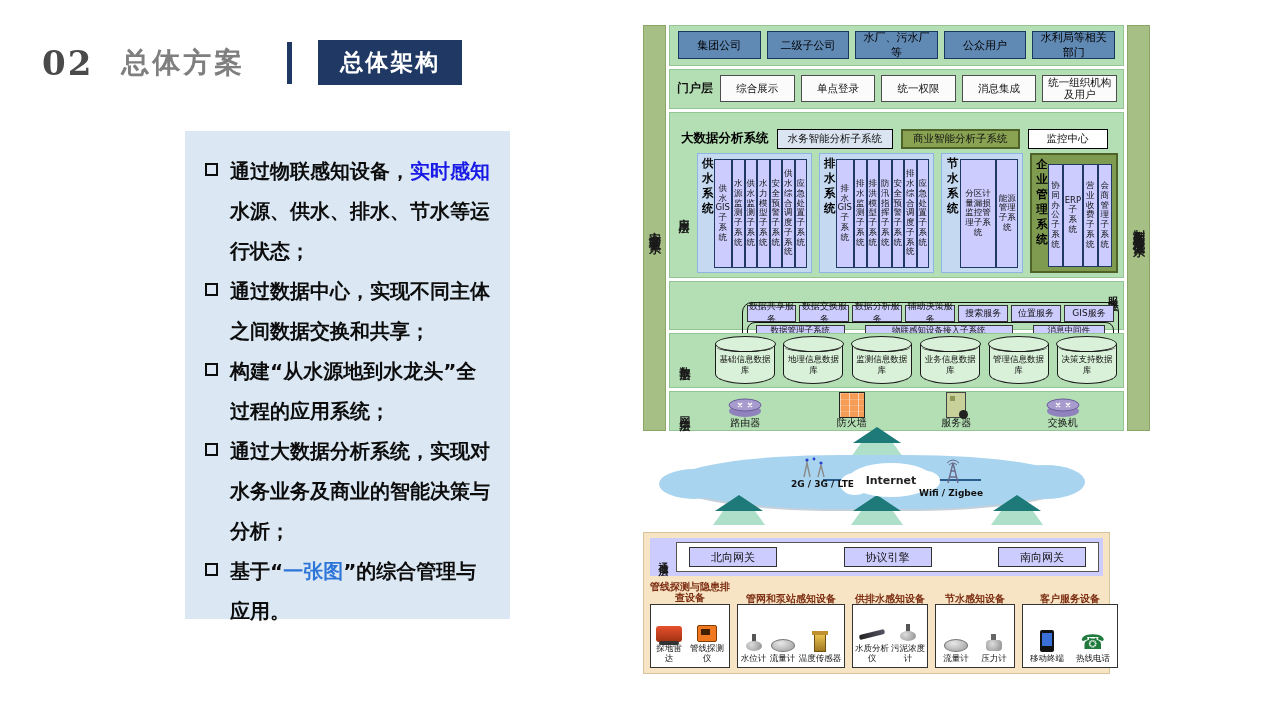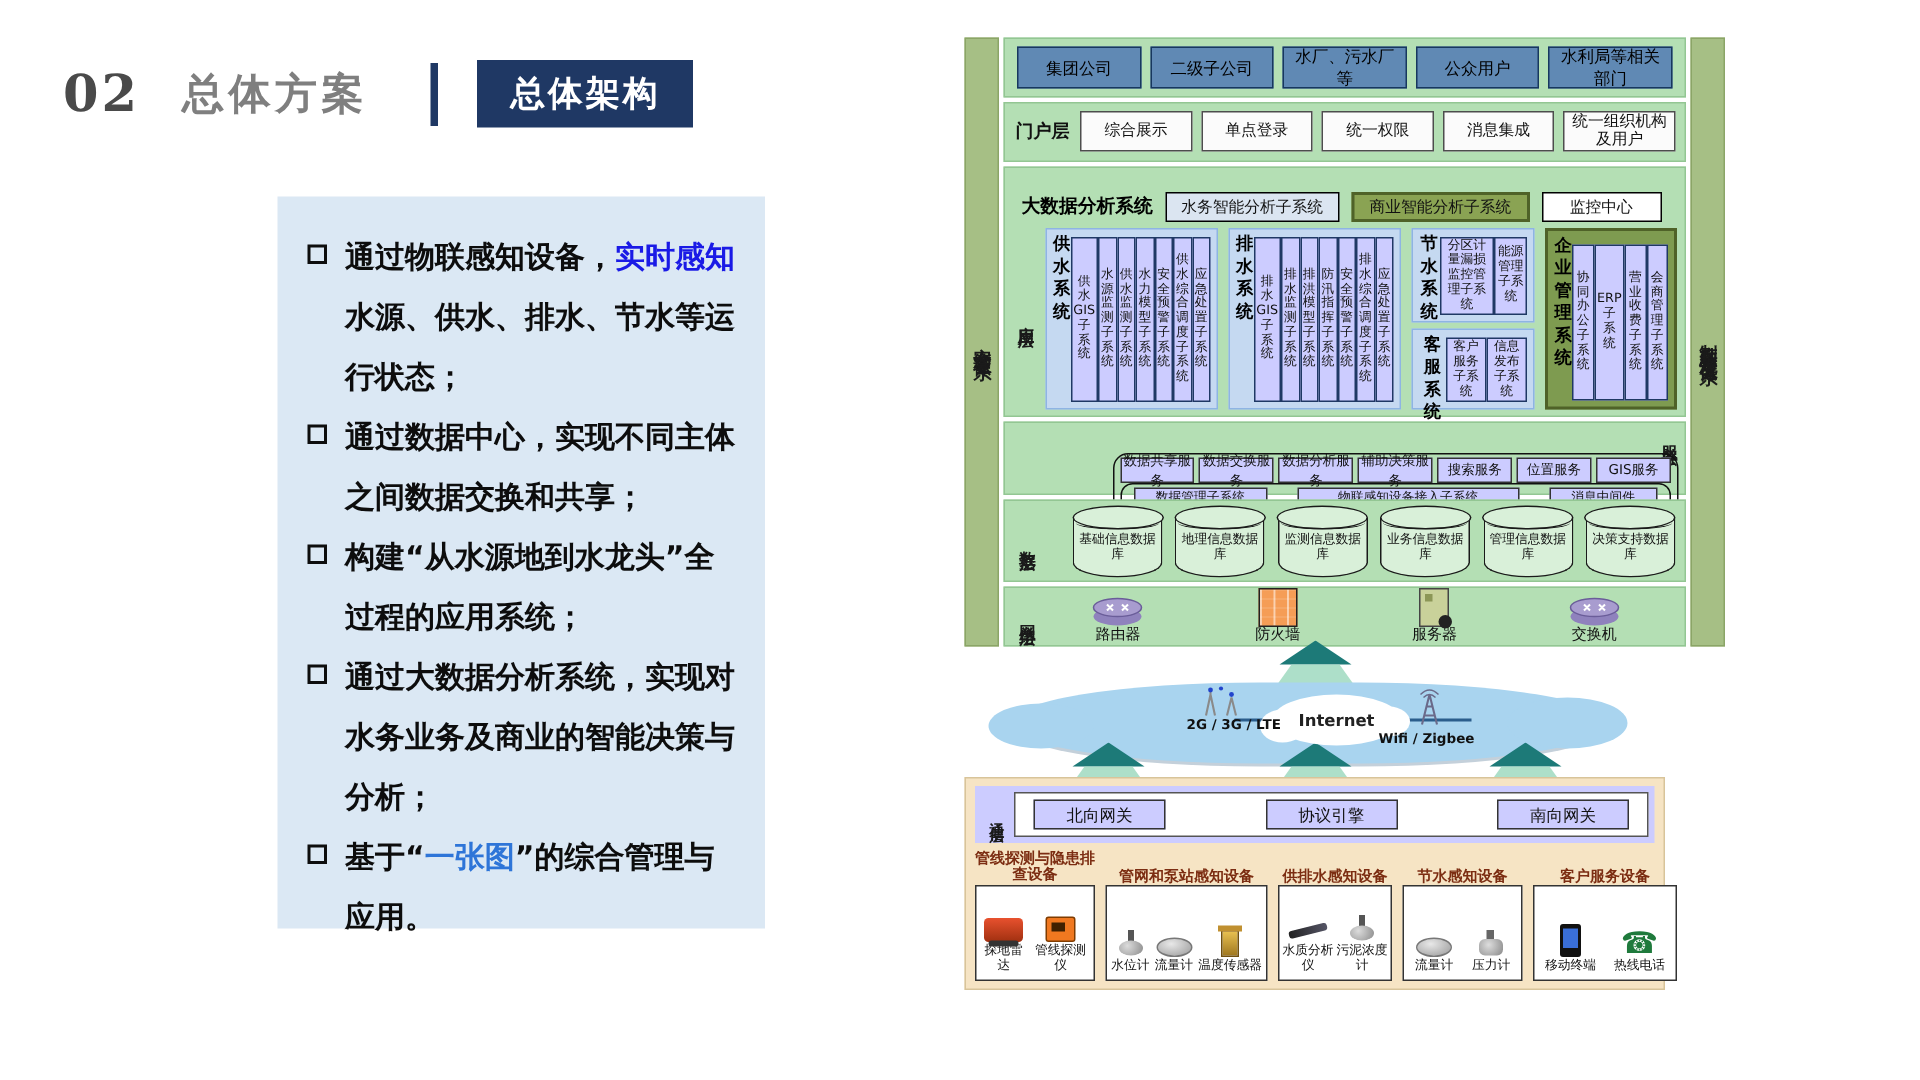--- a/index.html
+++ b/index.html
@@ -98,21 +98,21 @@
   .inet-cloud::after { content:""; position:absolute; right:-6px; top:8px; width:28px; height:20px; background:#fff; border-radius:50%; }
   .inet-text { position:relative; z-index:2; }
   .cloud-left-label { position:absolute; left:118px; top:24px; font-size:9px; font-weight:bold; color:#111; text-align:center; line-height:1.2; z-index:3; }
   .cloud-right-label { position:absolute; right:90px; top:33px; font-size:9px; font-weight:bold; color:#111; z-index:3; }
   .cloud-line { position:absolute; top:24px; height:1.5px; background:#2b5d8c; z-index:2; }
   .cl-l { left:150px; width:28px; }
   .cl-r { left:258px; width:50px; }
   .tower { position:absolute; z-index:3; }
 
   
-  .bottom { position:absolute; left:0; top:493px; width:467px; height:142px; background:#f6e4c4; border:1px solid #d8c49a; padding:5px 6px 6px 6px; }
+  .bottom { position:absolute; left:0; top:507px; width:467px; height:142px; background:#f6e4c4; border:1px solid #d8c49a; padding:5px 6px 6px 6px; }
   .comm-row { height:38px; background:#ccccff; display:flex; align-items:center; padding:2px 4px; gap:6px; }
   .comm-vlabel { flex:0 0 16px; font-size:10px; }
   .comm-white { flex:1; background:#fff; border:1px solid #555; height:30px; display:flex; align-items:center; justify-content:space-between; padding:0 12px; }
   .comm-box { background:#ccccff; border:1px solid #333; font-size:11px; color:#111; width:88px; height:20px; display:flex; align-items:center; justify-content:center; }
 
   .device-zone { margin-top:4px; display:flex; gap:7px; }
   .dev-group { display:flex; flex-direction:column; }
   .dev-head { font-size:10px; font-weight:bold; color:#7c2d12; text-align:center; line-height:1.15; height:24px; display:flex; align-items:flex-end; justify-content:center; }
   .dev-group:first-child .dev-head { align-items:center; }
   .dev-box { background:#fff; border:1.5px solid #333; flex:1; min-height:64px; display:flex; align-items:flex-end; justify-content:space-around; padding:4px 2px 3px 2px; gap:2px; }
@@ -231,25 +231,20 @@
               <div class="sys-box">安全预警子系统</div>
               <div class="sys-box">排水综合调度子系统</div>
               <div class="sys-box">应急处置子系统</div>
             </div>
             <div class="col-stack">
               <div class="panel">
                 <div class="panel-title">节水系统</div>
                 <div class="sys-box" style="min-height:24px;">分区计量漏损监控管理子系统</div>
                 <div class="sys-box" style="min-height:16px;">能源管理子系统</div>
               </div>
-              <div class="panel">
-                <div class="panel-title">客服系统</div>
-                <div class="sys-box" style="min-height:15px;">客户服务子系统</div>
-                <div class="sys-box" style="min-height:15px;">信息发布子系统</div>
-              </div>
             </div>
             <div class="panel panel-olive">
               <div class="panel-title">企业管理系统</div>
               <div class="sys-box">协同办公子系统</div>
               <div class="sys-box">ERP子系统</div>
               <div class="sys-box">营业收费子系统</div>
               <div class="sys-box">会商管理子系统</div>
             </div>
           </div>
         </div>

